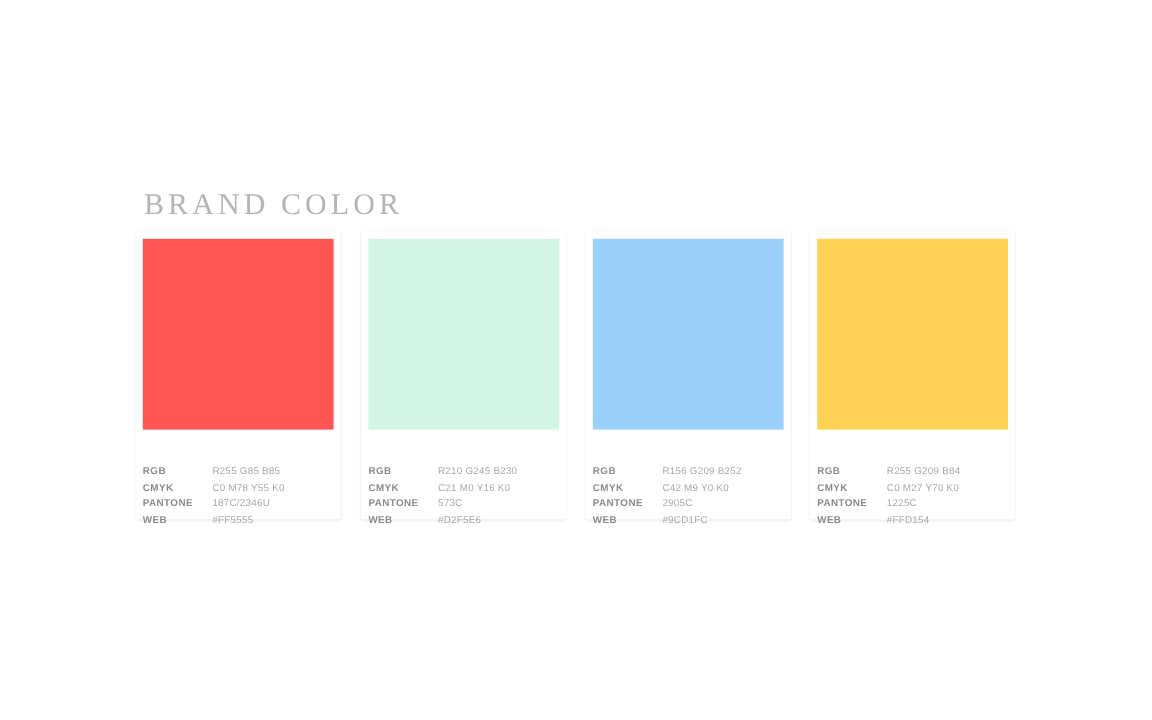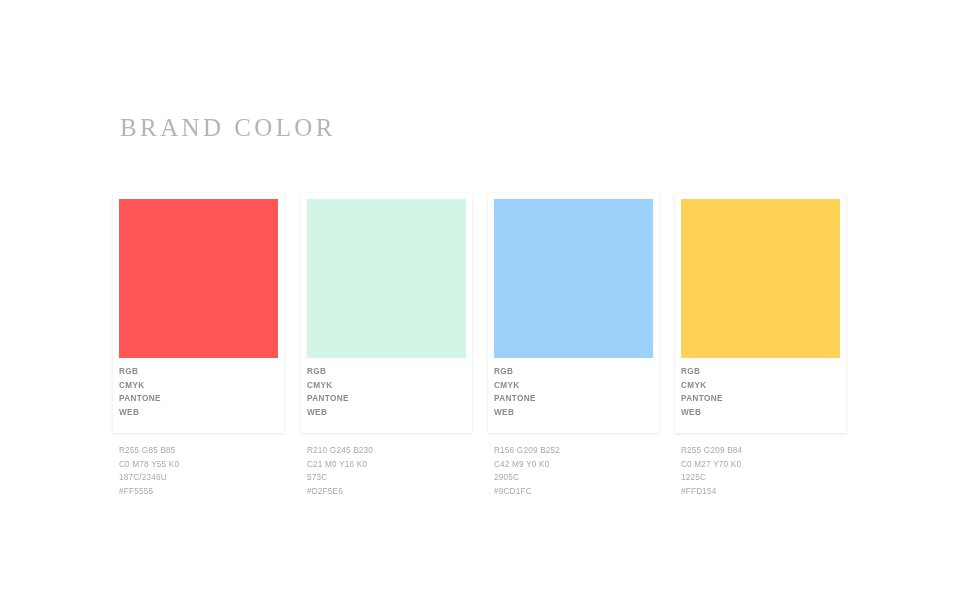--- a/index.html
+++ b/index.html
@@ -74,21 +74,20 @@
     top: 172px;
     width: 160px;
   }
 
   .spec-row {
     display: flex;
     align-items: baseline;
     height: 13.5px;
     line-height: 13.5px;
     white-space: nowrap;
-    flex-direction: column;
   }
 
   .spec-label {
     width: 58px;
     flex: 0 0 58px;
     font-size: 8.2px;
     font-weight: 700;
     letter-spacing: 0.35px;
     color: #8b8b8b;
   }
@@ -100,21 +99,21 @@
     letter-spacing: 0.2px;
     color: #a9a9a9;
     margin-top: 21px;
   }
 </style>
 </head>
 <body style="background-color: rgb(255, 255, 255);">
 
 <div class="page">
 
-  <h1 class="page-title" style="color: rgb(181, 181, 181);">BRAND COLOR</h1>
+  <h1 class="page-title" style="color: rgb(181, 181, 181); margin-top: 43px;">BRAND COLOR</h1>
 
   <div class="swatch-rail">
 
     <div class="color-card c0">
       <div class="swatch" style="background-color: rgb(255, 85, 85);"></div>
       <div class="spec-table">
         <div class="spec-row">
           <span class="spec-label">RGB</span>
           <span class="spec-value">R255 G85 B85</span>
         </div>

